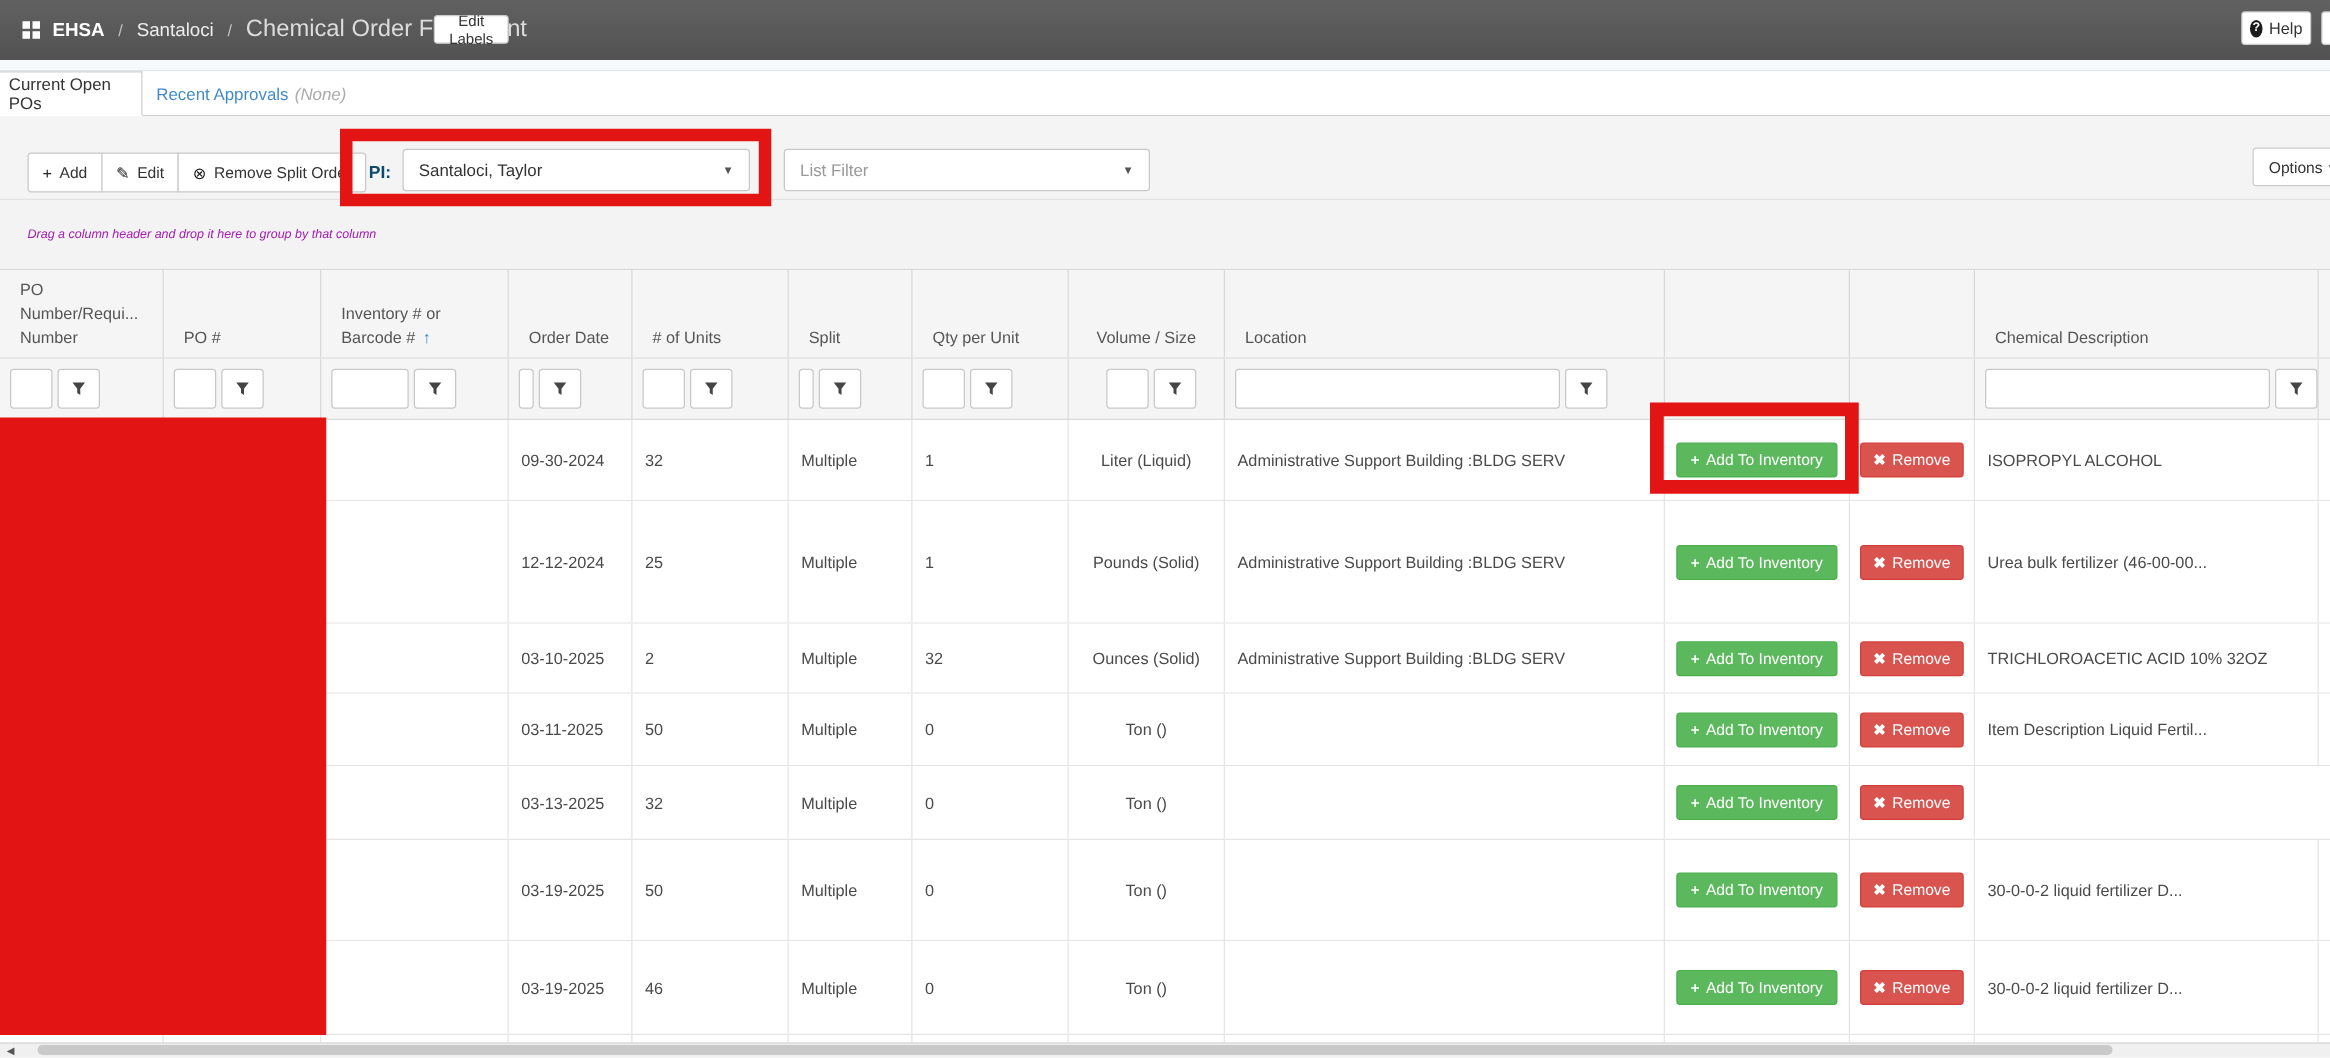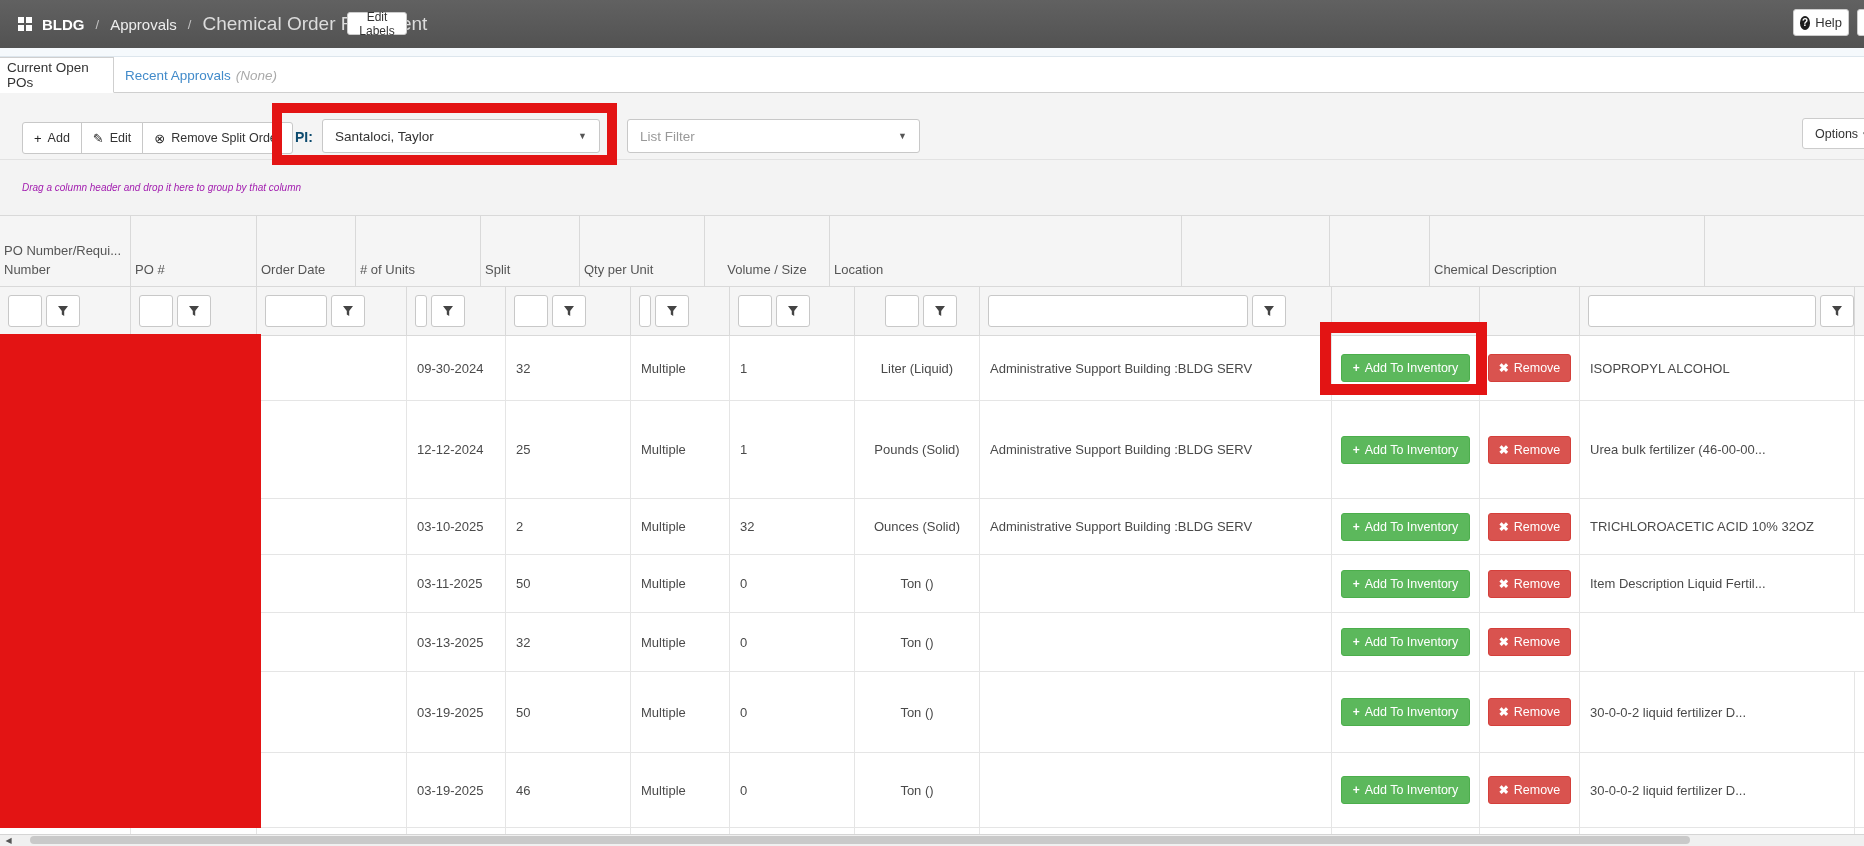--- a/index.html
+++ b/index.html
@@ -38,21 +38,21 @@
   .sel-pi{left:322px;top:119px;width:278px;}
   .sel-filter{left:627px;top:119px;width:293px;color:#999;}
   .opt-btn{left:1802px;top:118px;width:70px;height:31px;font-size:12.5px;gap:5px;justify-content:flex-start;padding-left:12px;}
   .opt-caret{font-size:9px;color:#333;}
   
   .groupband{left:0;top:160px;width:1864px;height:55px;background:#f3f3f3;}
   .grouphint{left:22px;top:182px;font-size:10px;color:#a21caf;font-style:italic;}
   
   .grid{left:0;top:215px;width:1864px;background:#fff;border-top:1px solid #d9d9d9;}
   .hrow{display:flex;background:#f5f5f5;height:70px;border-bottom:1px solid #d9d9d9;}
-  .th{border-right:1px solid #d9d9d9;display:flex;align-items:flex-end;padding:6px 4px;box-sizing:border-box;color:#555;font-size:13px;line-height:1.45;cursor:pointer;}
+  .th{border-right:1px solid #d9d9d9;display:flex;align-items:flex-end;padding:6px 16px;box-sizing:border-box;color:#555;font-size:13px;line-height:1.45;cursor:pointer;}
   .frow{display:flex;background:#f5f5f5;height:48px;border-bottom:1px solid #d9d9d9;}
   .fc{border-right:1px solid #d9d9d9;display:flex;align-items:center;padding-left:8px;gap:4px;box-sizing:border-box;}
   .fin{height:32px;border:1px solid #c8c8c8;border-radius:3px;background:#fff;box-sizing:border-box;padding:0 4px;font-size:12px;}
   .fbtn{width:34px;height:32px;flex:none;background:#fff;border:1px solid #c8c8c8;border-radius:3px;display:flex;align-items:center;justify-content:center;cursor:pointer;}
   .trow{display:flex;background:#fff;border-bottom:1px solid #e5e5e5;}
   .td{border-right:1px solid #e5e5e5;display:flex;align-items:center;padding:0 10px;box-sizing:border-box;color:#4a4a4a;font-size:13px;overflow:hidden;white-space:nowrap;}
   .c0{width:131px;flex:none;}.c1{width:126px;flex:none;}.c2{width:150px;flex:none;}.c3{width:99px;flex:none;}
   .c4{width:125px;flex:none;}.c5{width:99px;flex:none;}.c6{width:125px;flex:none;}.c7{width:125px;flex:none;justify-content:center;}
   .c8{width:352px;flex:none;}.c9{width:148px;flex:none;padding:0 9px;}.c10{width:100px;flex:none;padding:0 8px;}
   .c11{width:275px;flex:none;}.c12{width:9px;flex:none;border-right:none;}
@@ -73,23 +73,23 @@
 </head>
 <body>
 
 <div class="abs navbar">
   <span class="brand-icon">
       <span></span>
       <span></span>
       <span></span>
       <span></span>
     </span>
-  <span class="brand-text">BLDG</span>
+  <span class="brand-text">EHSA</span>
   <span class="bc-sep">/</span>
-  <span class="bc-item">Approvals</span>
+  <span class="bc-item">Santaloci</span>
   <span class="bc-sep">/</span>
   <span class="bc-title">Chemical Order Fulfillment</span>
 </div>
 <button class="abs btn-white edit-labels">Edit Labels</button>
 <button class="abs btn-white help-btn">
   <span class="qmark">?</span>
   <span>Help</span>
 </button>
 <div class="abs nav-sliver"></div>
 
@@ -137,20 +137,23 @@
 
 <div class="abs grid">
 
   <div class="hrow">
     <div class="th c0">
         <span>PO Number/Requi... Number</span>
       </div>
     <div class="th c1">
         <span>PO #</span>
       </div>
+    <div class="th c2">
+        <span><span>Inventory # or Barcode #</span><span class="sort">↑</span></span>
+      </div>
     <div class="th c3">
         <span>Order Date</span>
       </div>
     <div class="th c4">
         <span># of Units</span>
       </div>
     <div class="th c5">
         <span>Split</span>
       </div>
     <div class="th c6">

